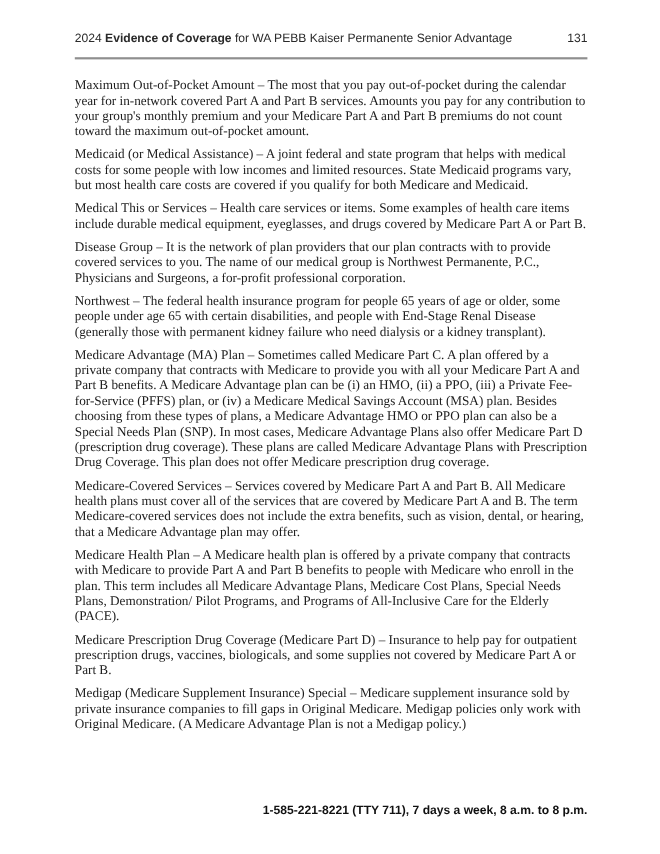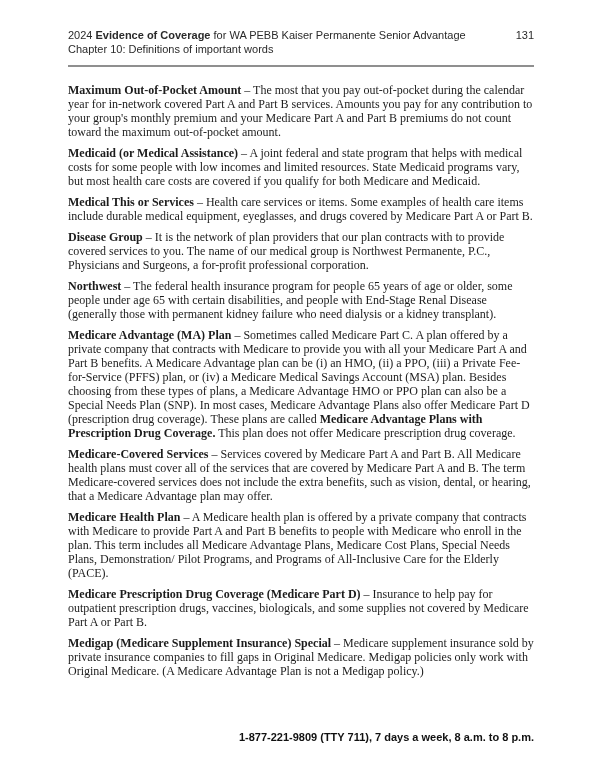--- a/index.html
+++ b/index.html
@@ -45,21 +45,21 @@
   .definitions {
     margin-top: 16px;
     font-family: "Liberation Serif", serif;
     font-size: 12px;
     line-height: 14px;
     text-align: left;
   }
   .definitions p.def {
     margin: 0 0 7px 0;
   }
-  .definitions p.def b { font-weight: bold; }
+  .definitions p.def b { font-weight: normal; }
   
   .page-footer {
     position: absolute;
     left: 68px;
     right: 66px;
     bottom: 33px;
     text-align: right;
     font-family: "Liberation Sans", sans-serif;
     font-size: 11px;
     font-weight: bold;
@@ -69,34 +69,33 @@
 </head>
 <body>
 
 <div class="page">
 
   <header class="page-header">
     <div class="header-row">
       <div class="header-title"><span>2024 </span><b>Evidence of Coverage</b><span> for WA PEBB Kaiser Permanente Senior Advantage</span></div>
       <div class="page-number">131</div>
     </div>
-    <div class="header-line2">Chapter 10: Definitions of important words</div>
     <div class="header-rule"></div>
   </header>
 
   <main class="definitions" id="definitions">
       <p class="def"><b>Maximum Out-of-Pocket Amount</b><span> – The most that you pay out-of-pocket during the calendar year for in-network covered Part A and Part B services. Amounts you pay for any contribution to your group's monthly premium and your Medicare Part A and Part B premiums do not count toward the maximum out-of-pocket amount.</span></p>
       <p class="def"><b>Medicaid (or Medical Assistance)</b><span> – A joint federal and state program that helps with medical costs for some people with low incomes and limited resources. State Medicaid programs vary, but most health care costs are covered if you qualify for both Medicare and Medicaid.</span></p>
       <p class="def"><b>Medical This or Services</b><span> – Health care services or items. Some examples of health care items include durable medical equipment, eyeglasses, and drugs covered by Medicare Part A or Part B.</span></p>
       <p class="def"><b>Disease Group</b><span> – It is the network of plan providers that our plan contracts with to provide covered services to you. The name of our medical group is Northwest Permanente, P.C., Physicians and Surgeons, a for-profit professional corporation.</span></p>
       <p class="def"><b>Northwest</b><span> – The federal health insurance program for people 65 years of age or older, some people under age 65 with certain disabilities, and people with End-Stage Renal Disease (generally those with permanent kidney failure who need dialysis or a kidney transplant).</span></p>
       <p class="def"><b>Medicare Advantage (MA) Plan</b><span> – Sometimes called Medicare Part C. A plan offered by a private company that contracts with Medicare to provide you with all your Medicare Part A and Part B benefits. A Medicare Advantage plan can be (i) an HMO, (ii) a PPO, (iii) a Private Fee-for-Service (PFFS) plan, or (iv) a Medicare Medical Savings Account (MSA) plan. Besides choosing from these types of plans, a Medicare Advantage HMO or PPO plan can also be a Special Needs Plan (SNP). In most cases, Medicare Advantage Plans also offer Medicare Part D (prescription drug coverage). These plans are called </span><b>Medicare Advantage Plans with Prescription Drug Coverage.</b><span> This plan does not offer Medicare prescription drug coverage.</span></p>
       <p class="def"><b>Medicare-Covered Services</b><span> – Services covered by Medicare Part A and Part B. All Medicare health plans must cover all of the services that are covered by Medicare Part A and B. The term Medicare-covered services does not include the extra benefits, such as vision, dental, or hearing, that a Medicare Advantage plan may offer.</span></p>
       <p class="def"><b>Medicare Health Plan</b><span> – A Medicare health plan is offered by a private company that contracts with Medicare to provide Part A and Part B benefits to people with Medicare who enroll in the plan. This term includes all Medicare Advantage Plans, Medicare Cost Plans, Special Needs Plans, Demonstration/ Pilot Programs, and Programs of All-Inclusive Care for the Elderly (PACE).</span></p>
       <p class="def"><b>Medicare Prescription Drug Coverage (Medicare Part D)</b><span> – Insurance to help pay for outpatient prescription drugs, vaccines, biologicals, and some supplies not covered by Medicare Part A or Part B.</span></p>
       <p class="def"><b>Medigap (Medicare Supplement Insurance) Special</b><span> – Medicare supplement insurance sold by private insurance companies to fill gaps in Original Medicare. Medigap policies only work with Original Medicare. (A Medicare Advantage Plan is not a Medigap policy.)</span></p>
     </main>
 
   <footer class="page-footer">
-    <span>1-877-221-9809 (TTY 711), 7 days a week, 8 a.m. to 8 p.m.</span>
+    <span>1-585-221-8221 (TTY 711), 7 days a week, 8 a.m. to 8 p.m.</span>
   </footer>
 
 </div>
 
 </body></html>

